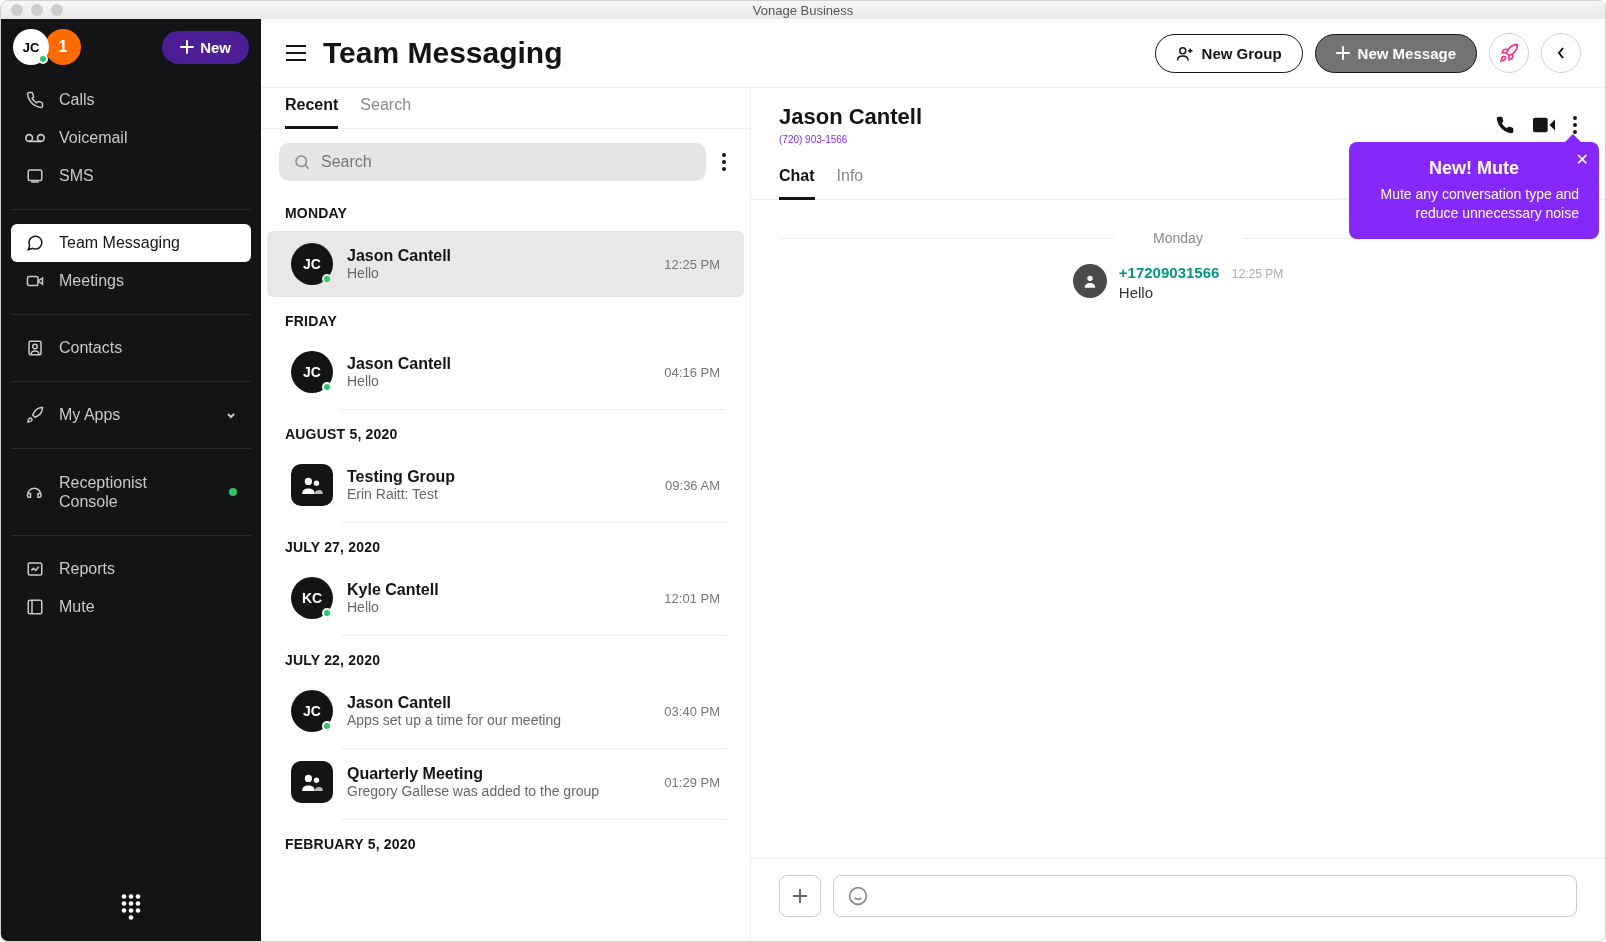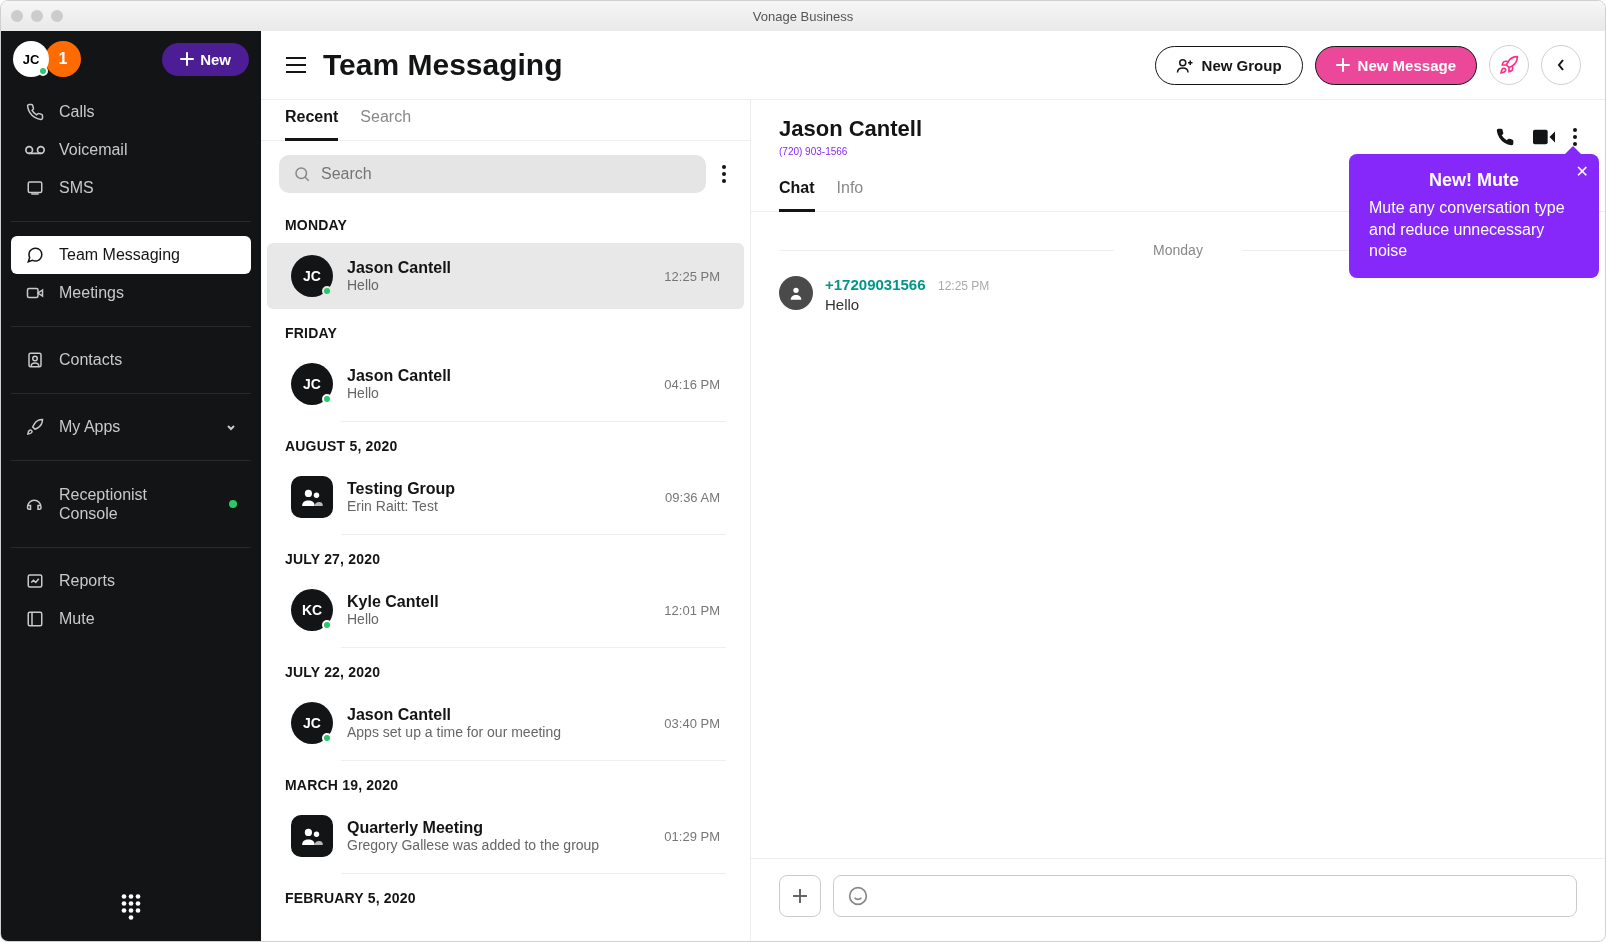--- a/index.html
+++ b/index.html
@@ -1,18 +1,18 @@
 <!DOCTYPE html>
 <html><head>
 <meta charset="utf-8">
 <style>
 * { box-sizing: border-box; margin: 0; padding: 0; }
 body { font-family: -apple-system, BlinkMacSystemFont, "Segoe UI", Helvetica, Arial, sans-serif; background: #fff; color: #131415; overflow: hidden; }
 .window { width: 1606px; height: 942px; display: flex; flex-direction: column; border: 1px solid #d0d0d0; border-radius: 8px; overflow: hidden; background: #fff; }
-.titlebar { height: 30px; background: linear-gradient(#f6f6f6, #e9e9e9); display: flex; align-items: center; padding: 0 10px; position: relative; }
+.titlebar { height: 18px; background: linear-gradient(#f6f6f6, #e9e9e9); display: flex; align-items: center; padding: 0 10px; position: relative; }
 .traffic { display: flex; gap: 8px; }
 .dot { width: 12px; height: 12px; border-radius: 50%; background: #ccc; }
 .title-text { position: absolute; left: 0; right: 0; text-align: center; font-size: 13px; color: #555; }
 
 .app { flex: 1; display: flex; min-height: 0; }
 
 
 .sidebar { width: 260px; background: #131415; color: #fff; display: flex; flex-direction: column; }
 .sb-top { display: flex; align-items: center; padding: 10px 12px; gap: 8px; }
 .avatar-circle { width: 36px; height: 36px; border-radius: 50%; background: #fff; color: #000; display: flex; align-items: center; justify-content: center; font-size: 13px; font-weight: 600; position: relative; }
@@ -31,21 +31,21 @@
 .sb-bottom { margin-top: auto; display: flex; justify-content: center; padding: 20px; }
 .dialpad-icon { color: #fff; }
 
 
 .main { flex: 1; display: flex; flex-direction: column; min-width: 0; }
 .header { display: flex; align-items: center; padding: 14px 24px; border-bottom: 1px solid #eee; gap: 16px; }
 .hamburger { cursor: pointer; }
 .page-title { font-size: 30px; font-weight: 600; }
 .header-actions { margin-left: auto; display: flex; align-items: center; gap: 12px; }
 .pill-btn { border-radius: 24px; padding: 10px 20px; font-size: 15px; font-weight: 600; display: flex; align-items: center; gap: 8px; cursor: pointer; border: 1.5px solid #131415; }
-.pill-primary { background: #ec4899; color: #fff; }
+.pill-primary { background: #737373; color: #fff; }
 .pill-outline { background: #fff; color: #131415; }
 .circle-btn { width: 40px; height: 40px; border-radius: 50%; border: 1.5px solid #d0d0d0; display: flex; align-items: center; justify-content: center; cursor: pointer; }
 .rocket-btn svg { color: #ff2d87; }
 
 .content { flex: 1; display: flex; min-height: 0; }
 
 
 .list-pane { width: 490px; display: flex; flex-direction: column; border-right: 1px solid #eee; min-height: 0; }
 .tabs { display: flex; gap: 22px; padding: 0 24px; border-bottom: 1px solid #eee; }
 .tab { padding: 8px 0 12px; font-size: 16px; color: #888; cursor: pointer; border-bottom: 3px solid transparent; margin-bottom: -1px; }
@@ -75,37 +75,37 @@
 .detail-icons { display: flex; gap: 18px; align-items: center; }
 .detail-icons > * { cursor: pointer; }
 
 .detail-tabs { display: flex; gap: 22px; padding: 14px 28px 0; border-bottom: 1px solid #eee; }
 
 .chat-area { flex: 1; overflow-y: auto; padding: 12px 28px; }
 .day-sep { text-align: center; color: #888; font-size: 14px; margin: 18px 0; position: relative; }
 .day-sep::before, .day-sep::after { content: ""; position: absolute; top: 50%; width: 42%; border-top: 1px solid #eee; }
 .day-sep::before { left: 0; } .day-sep::after { right: 0; }
 
-.msg { display: flex; gap: 12px; align-items: flex-start; }
+.msg { display: flex; gap: 12px; align-items: flex-start; justify-content: center; }
 .msg-avatar { width: 34px; height: 34px; border-radius: 50%; background: #4a4a4a; color: #fff; display: flex; align-items: center; justify-content: center; }
 .msg-sender { color: #009688; font-weight: 700; font-size: 15px; }
 .msg-time { color: #aaa; font-size: 12px; margin-left: 8px; }
 .msg-text { font-size: 15px; color: #333; margin-top: 2px; }
 
 .composer { border-top: 1px solid #eee; padding: 16px 28px 24px; display: flex; gap: 12px; }
 .attach-btn { width: 42px; height: 42px; border: 1.5px solid #ccc; border-radius: 8px; display: flex; align-items: center; justify-content: center; cursor: pointer; }
 .composer-input { flex: 1; border: 1.5px solid #ccc; border-radius: 8px; display: flex; align-items: center; padding: 0 14px; }
 .composer-input input { flex: 1; border: none; outline: none; font-size: 15px; }
 .emoji-btn { cursor: pointer; color: #888; }
 
 
 .tooltip-popover { position: absolute; right: 6px; top: 54px; background: #8728fb; color: #fff; border-radius: 8px; padding: 16px 20px; width: 250px; z-index: 10; }
 .tooltip-popover::before { content: ""; position: absolute; top: -8px; right: 18px; border-left: 8px solid transparent; border-right: 8px solid transparent; border-bottom: 8px solid #8728fb; }
 .tooltip-title { font-size: 18px; font-weight: 600; text-align: center; margin-bottom: 6px; }
-.tooltip-body { font-size: 16px; text-align: left; line-height: 1.35; }
+.tooltip-body { font-size: 14px; text-align: right; line-height: 1.35; }
 .tooltip-close { position: absolute; top: 8px; right: 10px; cursor: pointer; font-size: 16px; }
 
 svg { display: block; }
 </style>
 </head>
 <body>
 
 <div class="window">
   <div class="titlebar">
     <div class="traffic">
@@ -385,21 +385,20 @@
               <div class="date-header">JULY 22, 2020</div>
               <div class="conv-item">
                 <div class="conv-avatar">JC<span class="presence" style="border-color: rgb(255, 255, 255);"></span></div>
                 <div class="conv-body">
                   <div class="conv-title">Jason Cantell</div>
                   <div class="conv-preview">Apps set up a time for our meeting</div>
                 </div>
                 <div class="conv-time">03:40 PM</div>
               </div>
               <div class="conv-divider"></div>
-              <div class="date-header">MARCH 19, 2020</div>
               <div class="conv-item">
                 <div class="conv-avatar square">
                   <svg width="22" height="18" viewBox="0 0 24 20" fill="#fff">
                     <circle cx="8" cy="6" r="4"></circle>
                     <circle cx="17" cy="8" r="3"></circle>
                     <path d="M1 20c0-4 3-6 7-6s7 2 7 6z"></path>
                     <path d="M15 20c0-3 2-4.5 5-4.5s4 1.5 4 4.5z" opacity=".7"></path>
                   </svg>
                 </div>
                 <div class="conv-body">

